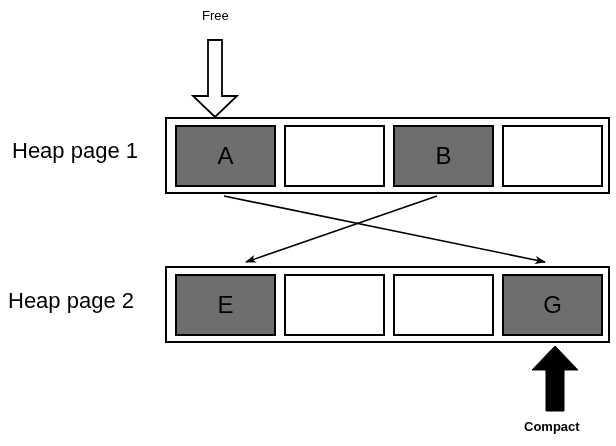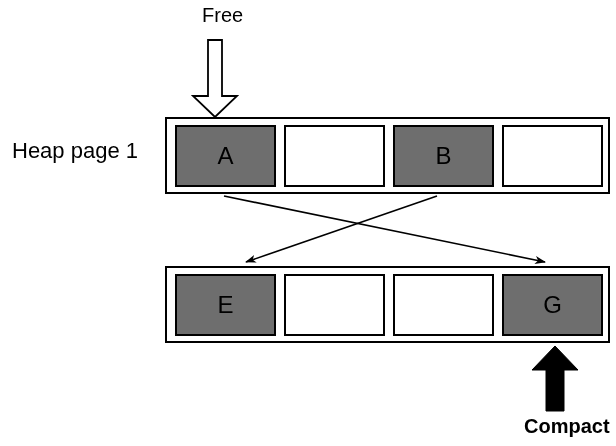--- a/index.html
+++ b/index.html
@@ -27,21 +27,21 @@
     position: absolute;
     color: #000000;
     white-space: nowrap;
     font-family: "Liberation Sans", sans-serif;
   }
   .row-label {
     font-size: 22px;
     line-height: 22px;
   }
   .arrow-label {
-    font-size: 20px;
+    font-size: 13px;
     line-height: 15px;
   }
   .page-box {
     position: absolute;
     box-sizing: border-box;
     border: 2px solid #000000;
     background: #ffffff;
   }
   .slot {
     position: absolute;
@@ -61,20 +61,21 @@
     background: #ffffff;
   }
 </style>
 </head>
 <body>
 
 <div id="canvas">
 
   <div class="label-text row-label" style="left:12px; top:140px;">Heap page 1</div>
 
+  <div class="label-text row-label" style="left:8px; top:290px;">Heap page 2</div>
 
   <div class="page-box" style="left:165px; top:117px; width:445px; height:77px;">
     <div class="slot filled" style="left:8px; top:6px; width:101px; height:62px;">A</div>
     <div class="slot empty" style="left:117px; top:6px; width:101px; height:62px;"></div>
     <div class="slot filled" style="left:226px; top:6px; width:101px; height:62px;">B</div>
     <div class="slot empty" style="left:335px; top:6px; width:101px; height:62px;"></div>
   </div>
 
   <div class="page-box" style="left:165px; top:266px; width:445px; height:77px;">
     <div class="slot filled" style="left:8px; top:6px; width:101px; height:62px;">E</div>

